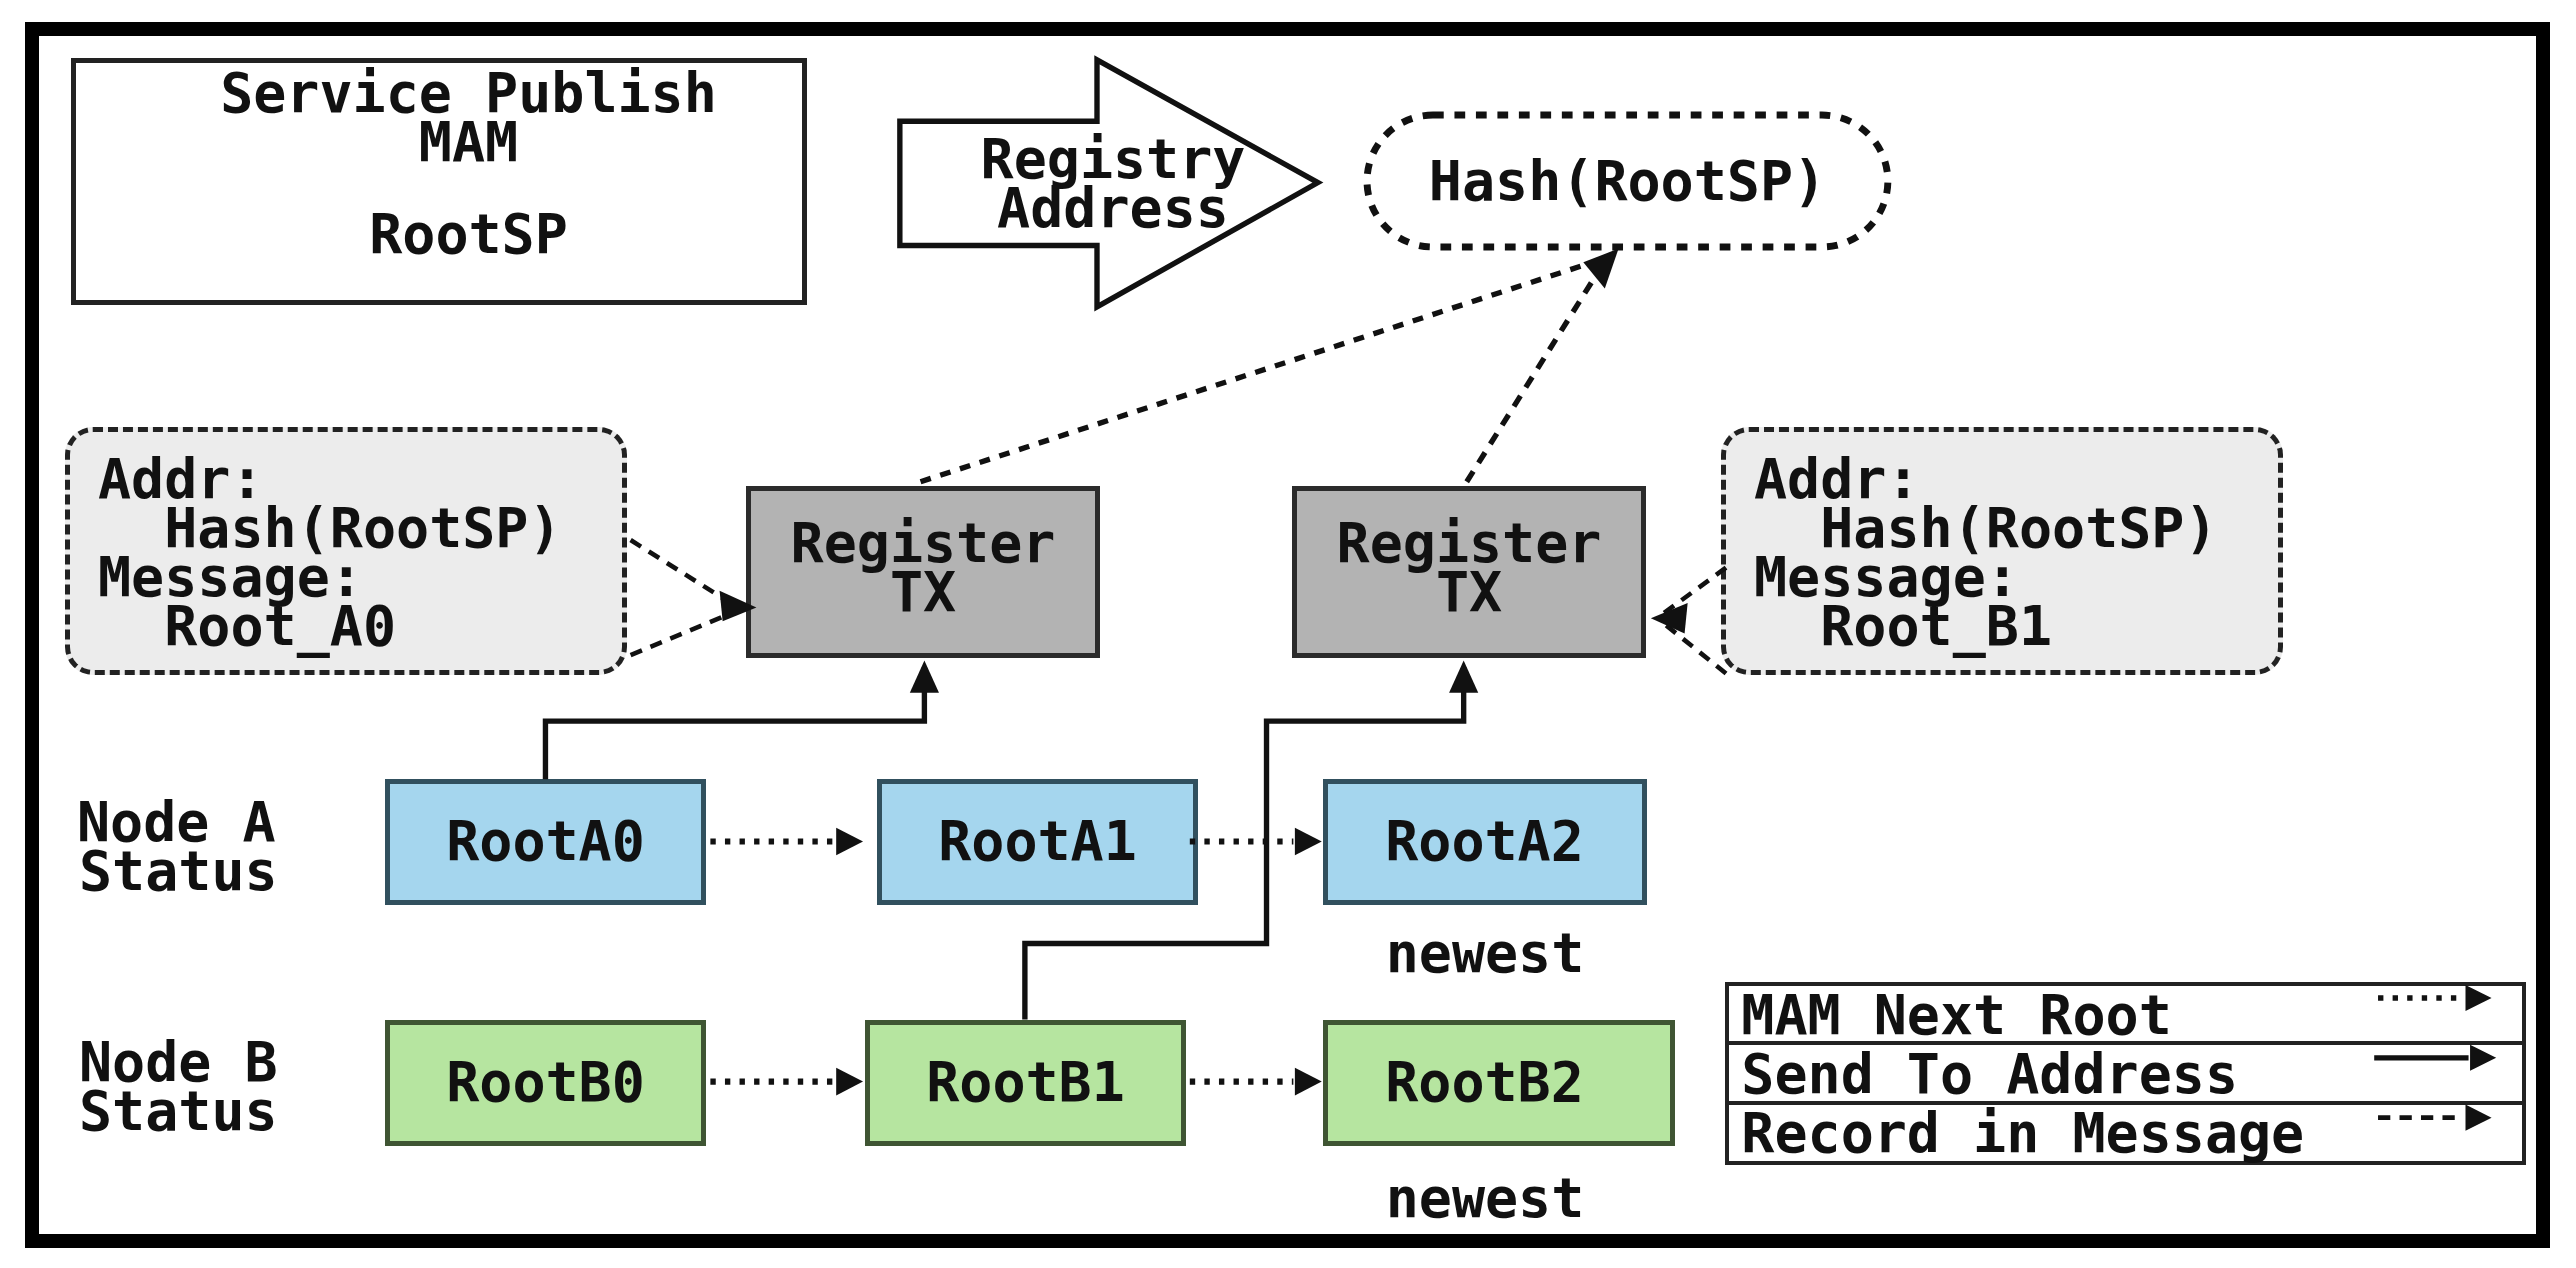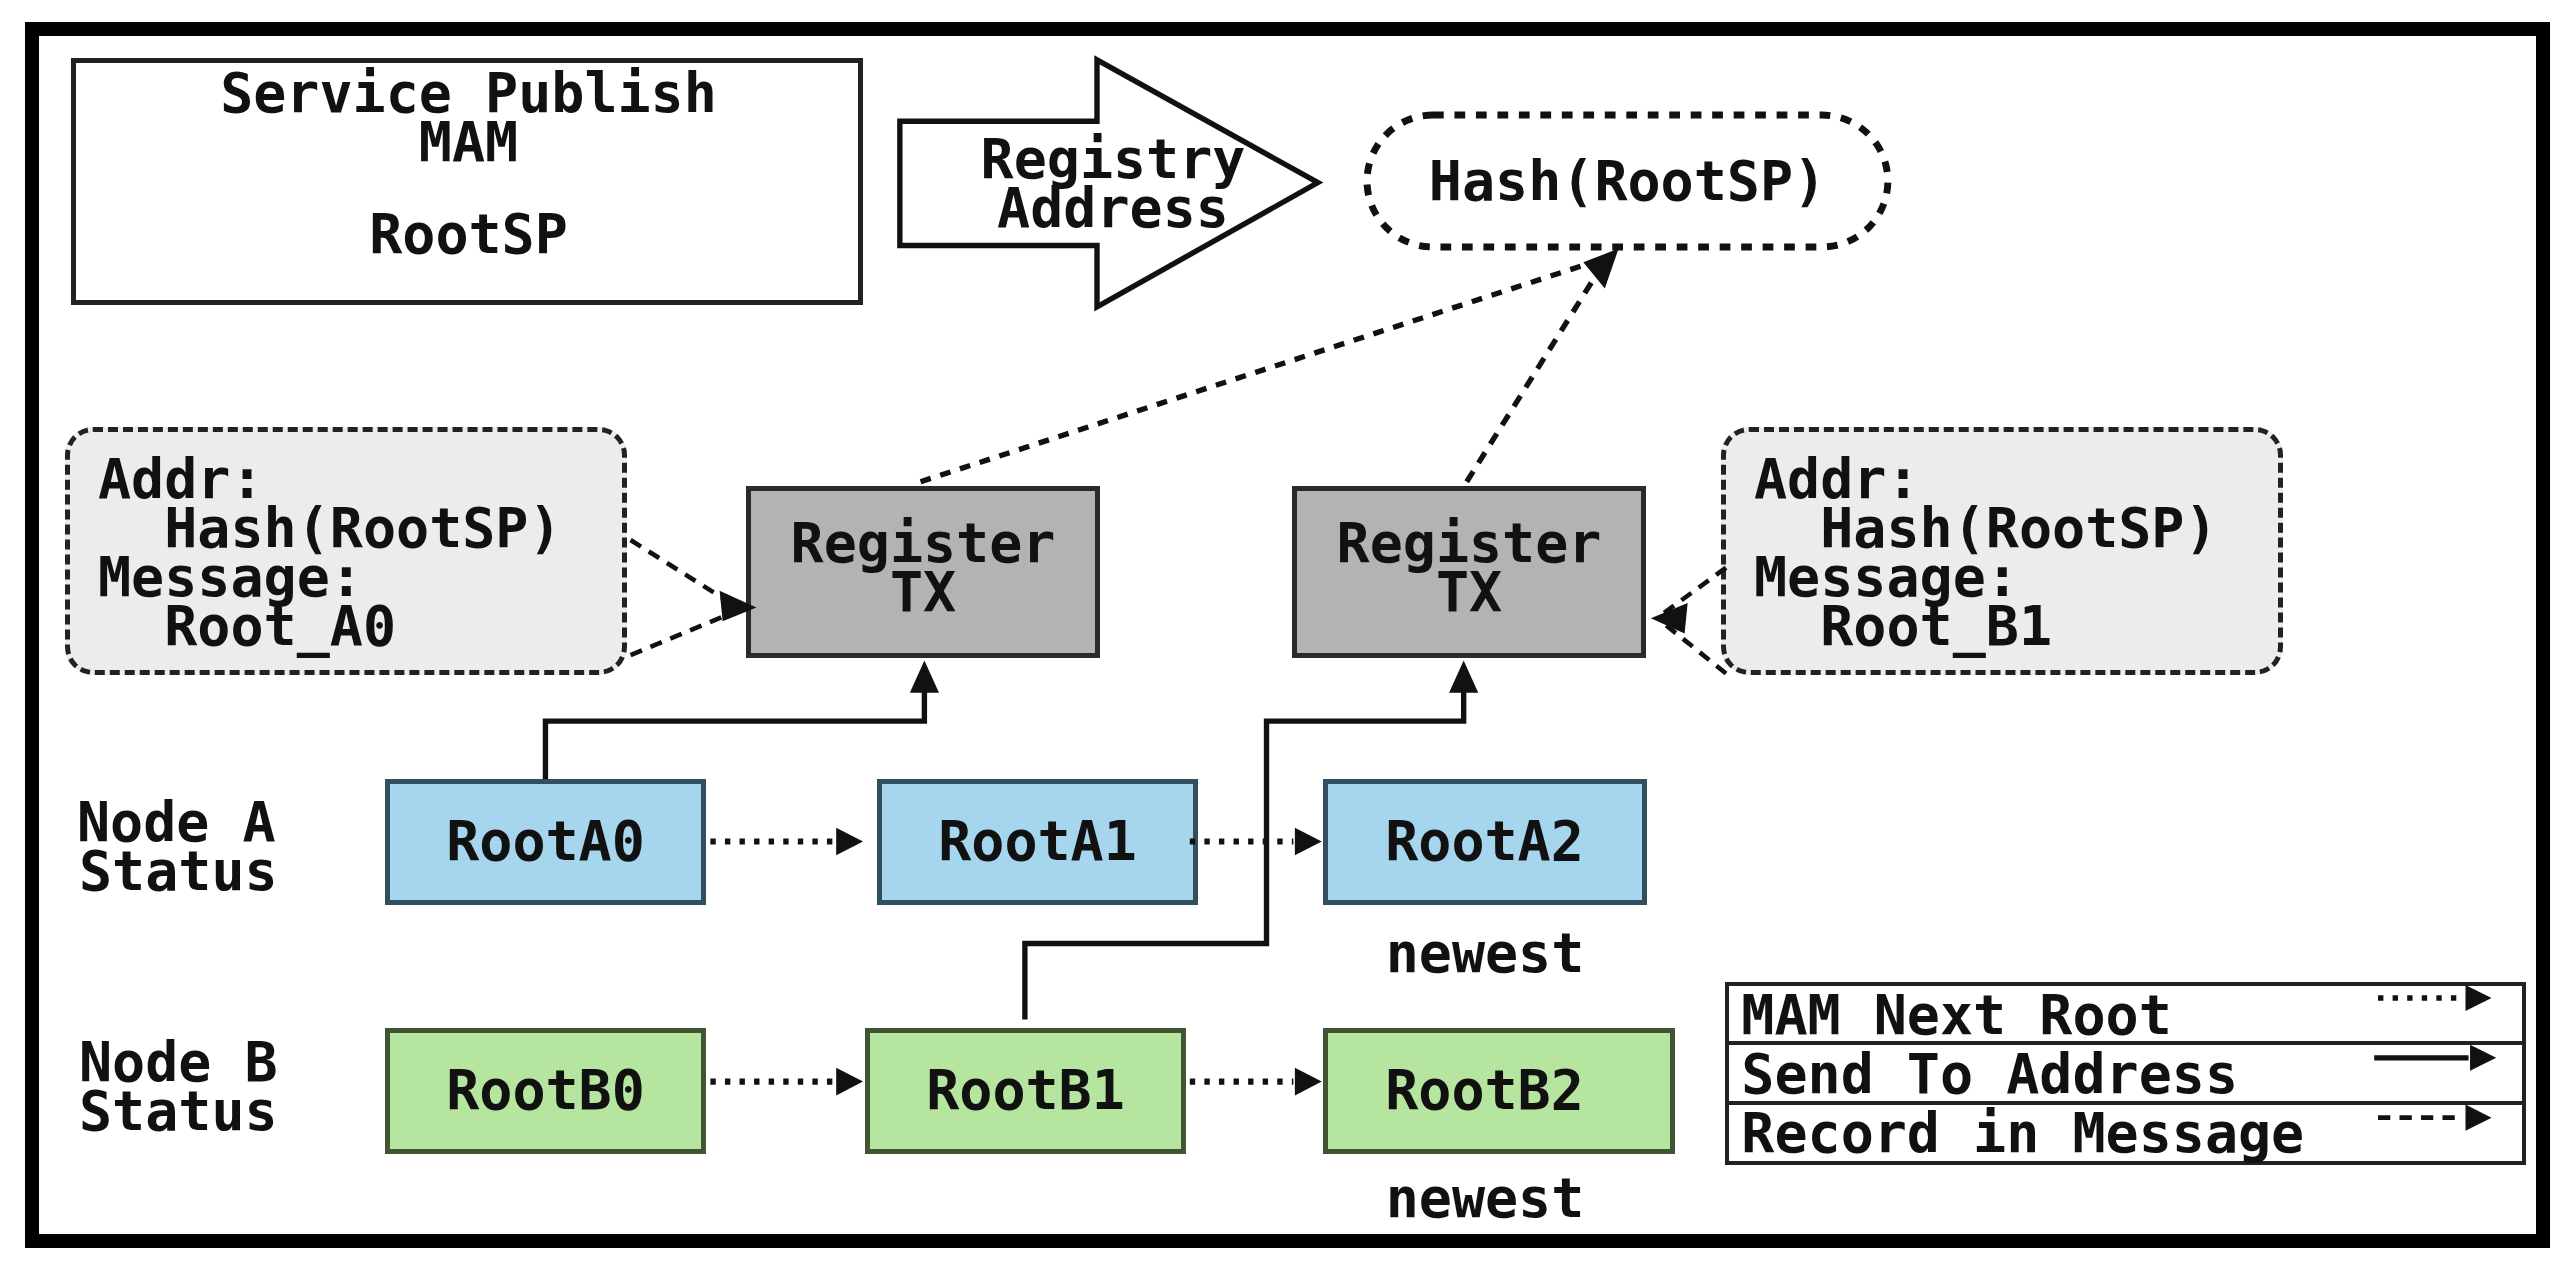--- a/index.html
+++ b/index.html
@@ -12,41 +12,41 @@
     border:14px solid #000;box-sizing:border-box;background:#fff;
   }
   svg.layer{position:absolute;left:0;top:0;width:2576px;height:1268px;}
   .txt{
     position:absolute;font-weight:bold;font-size:55px;line-height:49px;
     color:#111;white-space:pre;
   }
   .center{text-align:center;}
   .box{position:absolute;box-sizing:border-box;}
   .service-box{
-    left:71px;top:58px;width:792px;height:247px;background:#fff;
+    left:71px;top:58px;width:736px;height:247px;background:#fff;
     border:5.4px solid #222;
     padding-left:8px;
   }
   .info-box{
     width:562px;height:248px;background:var(--info-fill,#ececec);
     border:5.4px dashed #222;border-radius:28px;
   }
   .info-a{left:65px;top:427px;}
   .info-b{left:1721px;top:427px;}
   .regtx{
     width:354px;height:172px;background:var(--register-fill,#b3b3b3);
     border:5.4px solid #2b2b2b;
   }
   .regtx1{left:746px;top:486px;}
   .regtx2{left:1292px;top:486px;}
   .root{
     width:321px;height:126px;border:5.4px solid #31505e;
     background:var(--node-a-fill,#a5d6ee);
   }
-  .root-b{border-color:#3f5533;background:var(--node-b-fill,#b6e5a0);margin-top:8px;}
+  .root-b{border-color:#3f5533;background:var(--node-b-fill,#b6e5a0);}
   .legend{
     position:absolute;left:1725px;top:966px;width:801px;margin-top:16px;
   }
   .legend-row{
     position:relative;width:801px;height:64px;background:#fff;
     border:4.6px solid #222;box-sizing:border-box;margin-top:-4.6px;
   }
   .legend-row:first-child{margin-top:0;}
 </style>
 </head>

